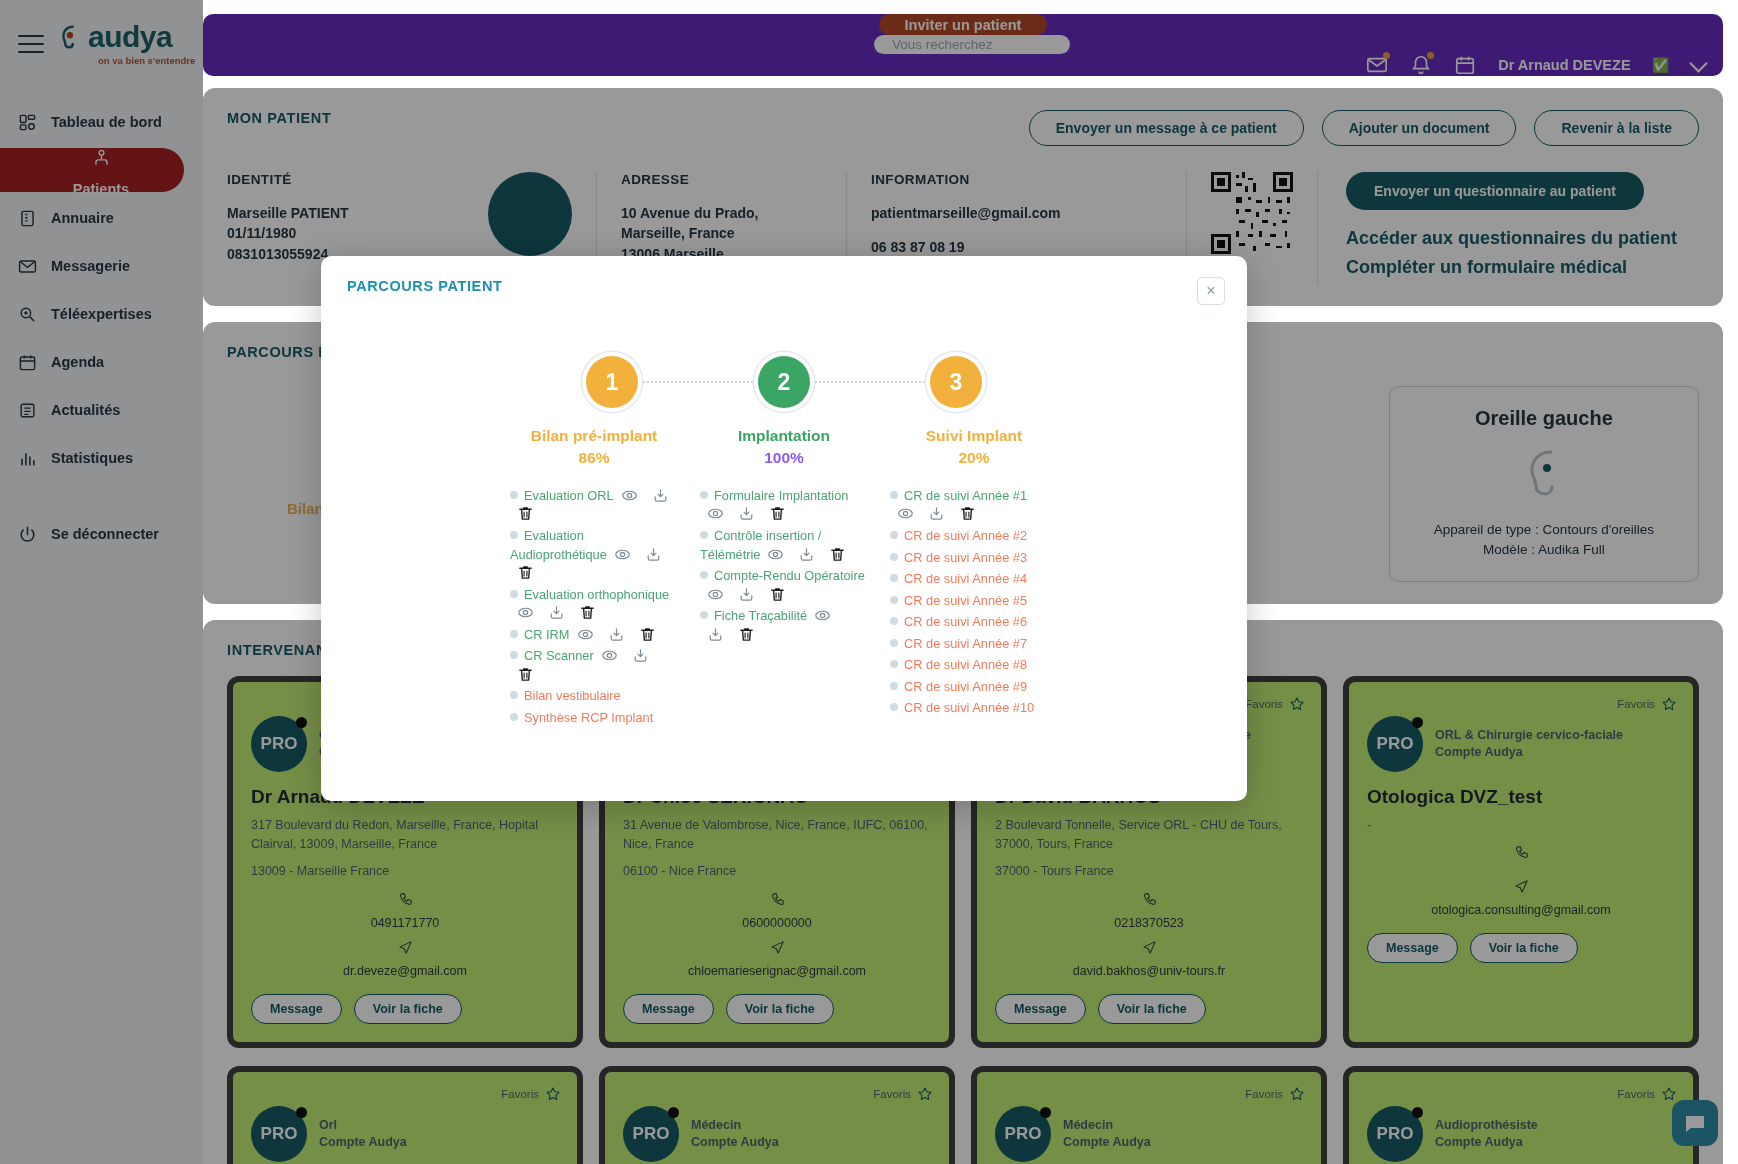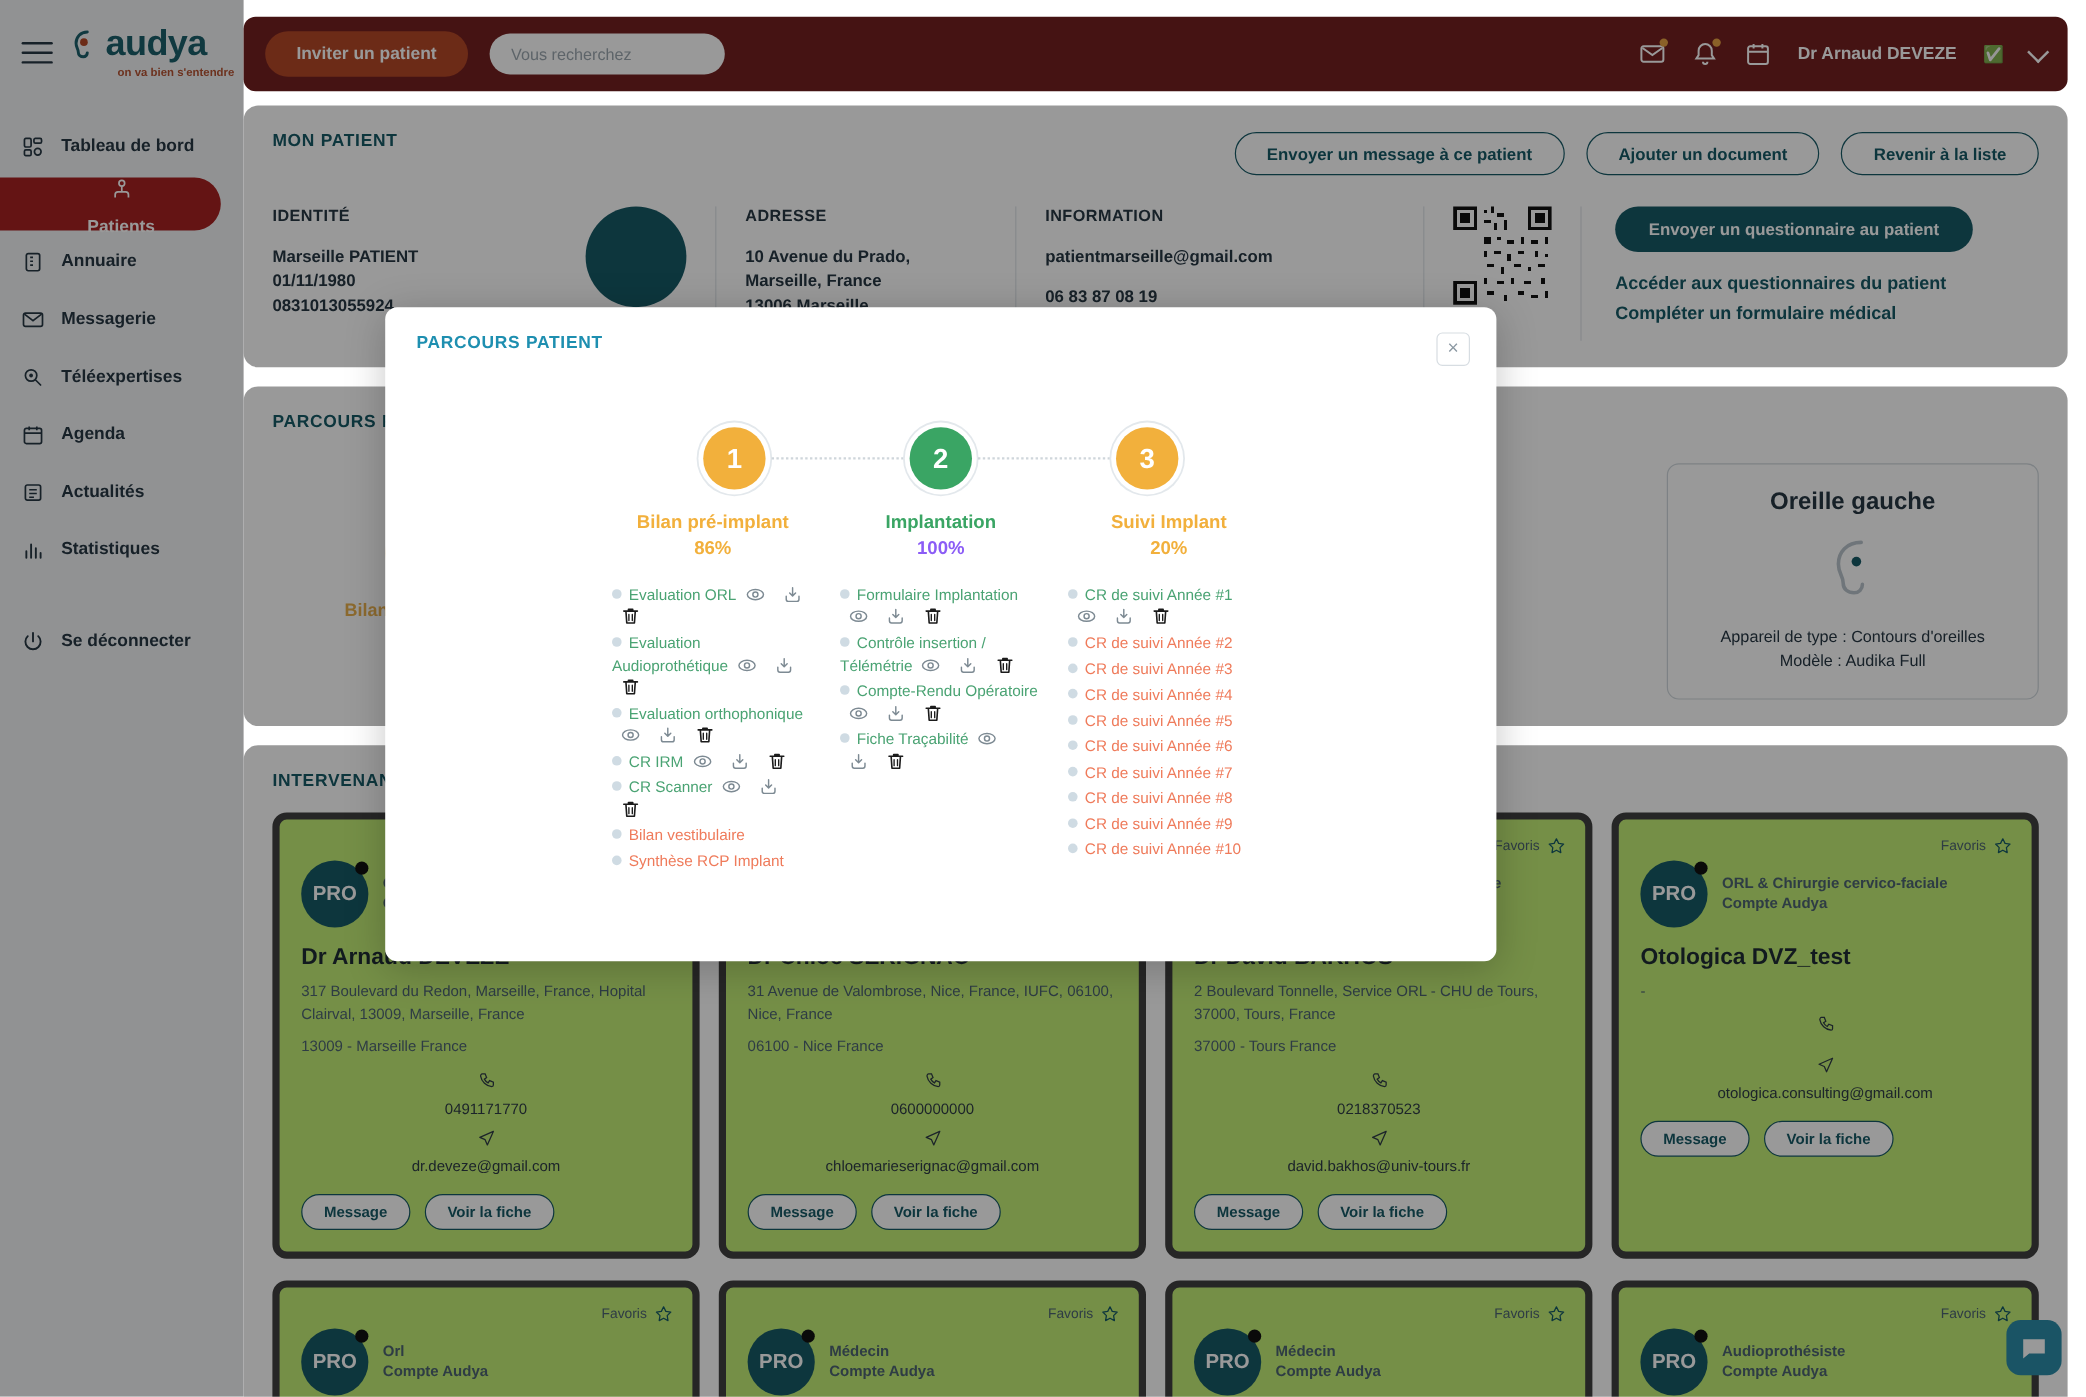--- a/index.html
+++ b/index.html
@@ -35,22 +35,22 @@
     border-radius:0 24px 24px 0;
     color:#243746; font-size:14.5px; font-weight:600; cursor:pointer;
   }
   .nav-item.active { background:#b91c1c; color:#ffffff;flex-direction:column; }
   .nav-item .ico { width:19px; height:19px; flex:0 0 19px; display:block; }
   .nav-spacer { height:24px; }
 
   
   .topbar {
     position:absolute; left:203px; top:14px; width:1520px; height:62px;
-    background:#7f1d1d; border-radius:10px;
-    display:flex; align-items:center; padding:0 18px;
+    background:#6d28d9; border-radius:10px;
+    display:flex; align-items:center; padding:0 18px;flex-direction:column;
   }
   .btn-invite {
     background:#c4441d; color:#fff; border:none; border-radius:22px;
     height:38px; padding:0 26px; font-size:14.5px; font-weight:600;
     font-family:inherit; cursor:pointer;
   }
   .search-box {
     margin-left:18px; width:196px; height:34px; border-radius:18px;
     background:#fff; border:none; padding:0 18px; font-size:13.5px;
     font-family:inherit; color:#2d3c48;
@@ -76,21 +76,21 @@
     font-size:14px; font-weight:600; font-family:inherit; cursor:pointer;
   }
 
   .info-grid { display:flex; margin-top:26px; gap:0; }
   .info-col { padding-right:24px; border-right:1px solid #dfe5ea; }
   .info-col:last-child { border-right:none; }
   .info-label { font-size:13.5px; font-weight:700; color:#243746; letter-spacing:0.4px; margin-bottom:16px; }
   .info-body { font-size:14px; color:#243746; line-height:1.45; font-weight:600; }
   .avatar-big { width:84px; height:84px; border-radius:50%; background:#0d5c6b; }
   .qr { width:82px; height:82px; }
-  .link-blue { color:#0d5c6b; font-size:15px; font-weight:600; display:block; margin-top:8px; cursor:pointer; }
+  .link-blue { color:#0d5c6b; font-size:18px; font-weight:600; display:block; margin-top:8px; cursor:pointer; }
   .btn-fill {
     background:#0d5c6b; color:#fff; border:none; border-radius:22px;
     height:38px; padding:0 28px; font-size:14px; font-weight:600;
     font-family:inherit; cursor:pointer;
   }
 
   
   .parcours-mini { display:flex; align-items:center; gap:60px; margin-top:26px; padding-left:60px; }
   .pm-step { text-align:center; }
   .pm-circle { width:54px; height:54px; border-radius:50%; background:#f2b03c; color:#fff;

